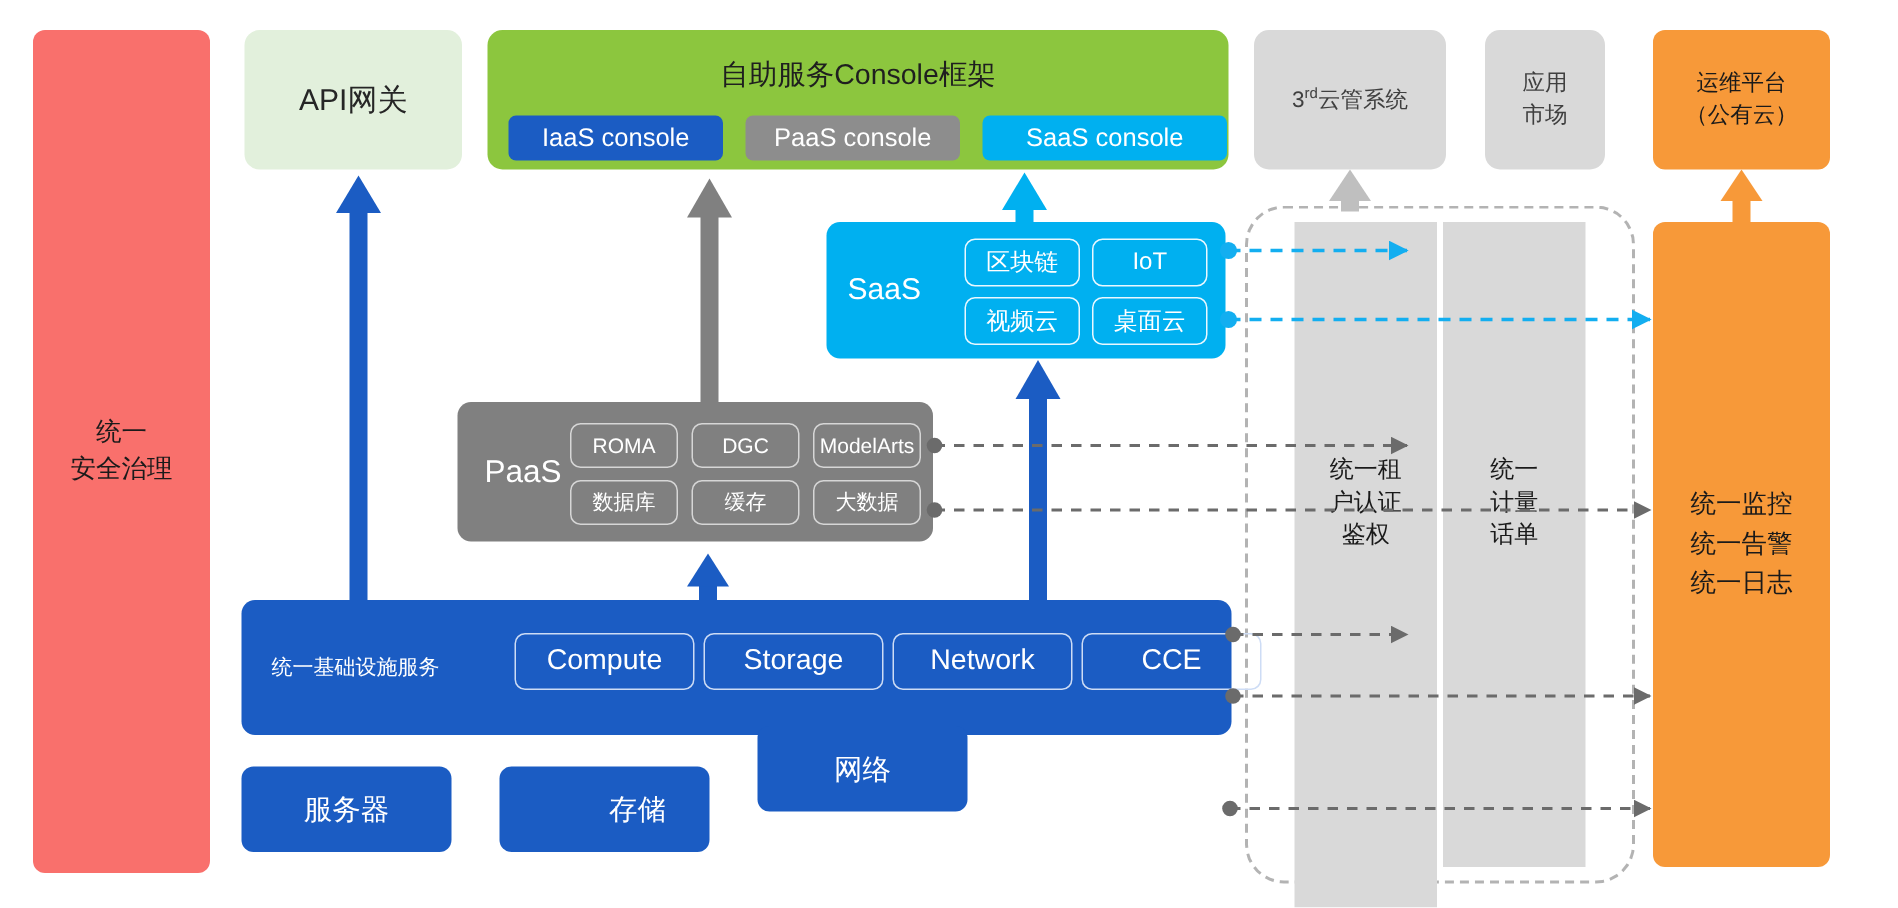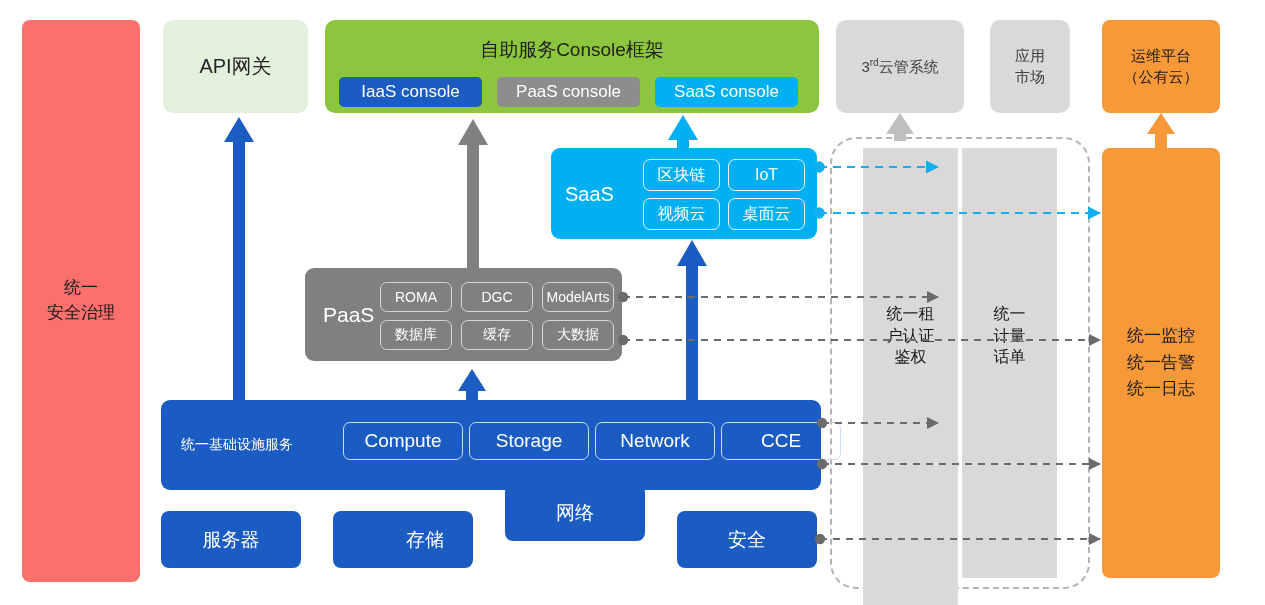--- a/index.html
+++ b/index.html
@@ -73,21 +73,21 @@
   </div>
 
   <div class="box console-frame" style="left:325px;top:20px;width:494px;height:93px;">
     <div class="console-title">自助服务Console框架</div>
     <div class="console-chip chip-iaas" style="left:14px;top:57px;width:143px;">
       <span>IaaS console</span>
     </div>
     <div class="console-chip chip-paas" style="left:172px;top:57px;width:143px;">
       <span>PaaS console</span>
     </div>
-    <div class="console-chip chip-saas" style="left:330px;top:57px;width:143px;">
+    <div class="console-chip chip-saas" style="left:330px;top:57px;width:163px;">
       <span>SaaS console</span>
     </div>
   </div>
 
   <div class="box greybox" style="left:836px;top:20px;width:128px;height:93px;">
     <span>
       <span>3</span><sup>rd</sup><span>云管系统</span>
     </span>
   </div>
 
@@ -181,23 +181,20 @@
 
   <div class="box hw" style="left:161px;top:511px;width:140px;height:57px;">
     <span>服务器</span>
   </div>
   <div class="box hw" style="left:333px;top:511px;width:140px;height:57px;padding-left:44px;">
     <span>存储</span>
   </div>
   <div class="box hw" style="left:505px;top:484px;width:140px;height:57px;">
     <span>网络</span>
   </div>
-  <div class="box hw" style="left:677px;top:511px;width:140px;height:57px;">
-    <span>安全</span>
-  </div>
 
   <svg class="arrow" style="left:0;top:0;" width="1265" height="605" viewBox="0 0 1265 605">
     <defs>
       <marker id="mk-grey" markerWidth="7" markerHeight="7" refX="5.5" refY="3" orient="auto">
         <path d="M0,0 L6,3 L0,6 z" fill="#6b6b6b"></path>
       </marker>
       <marker id="mk-cyan" markerWidth="7" markerHeight="7" refX="5.5" refY="3" orient="auto">
         <path d="M0,0 L6,3 L0,6 z" fill="#13aef0"></path>
       </marker>
       <marker id="mk-dot-grey" markerWidth="6" markerHeight="6" refX="3" refY="3">

